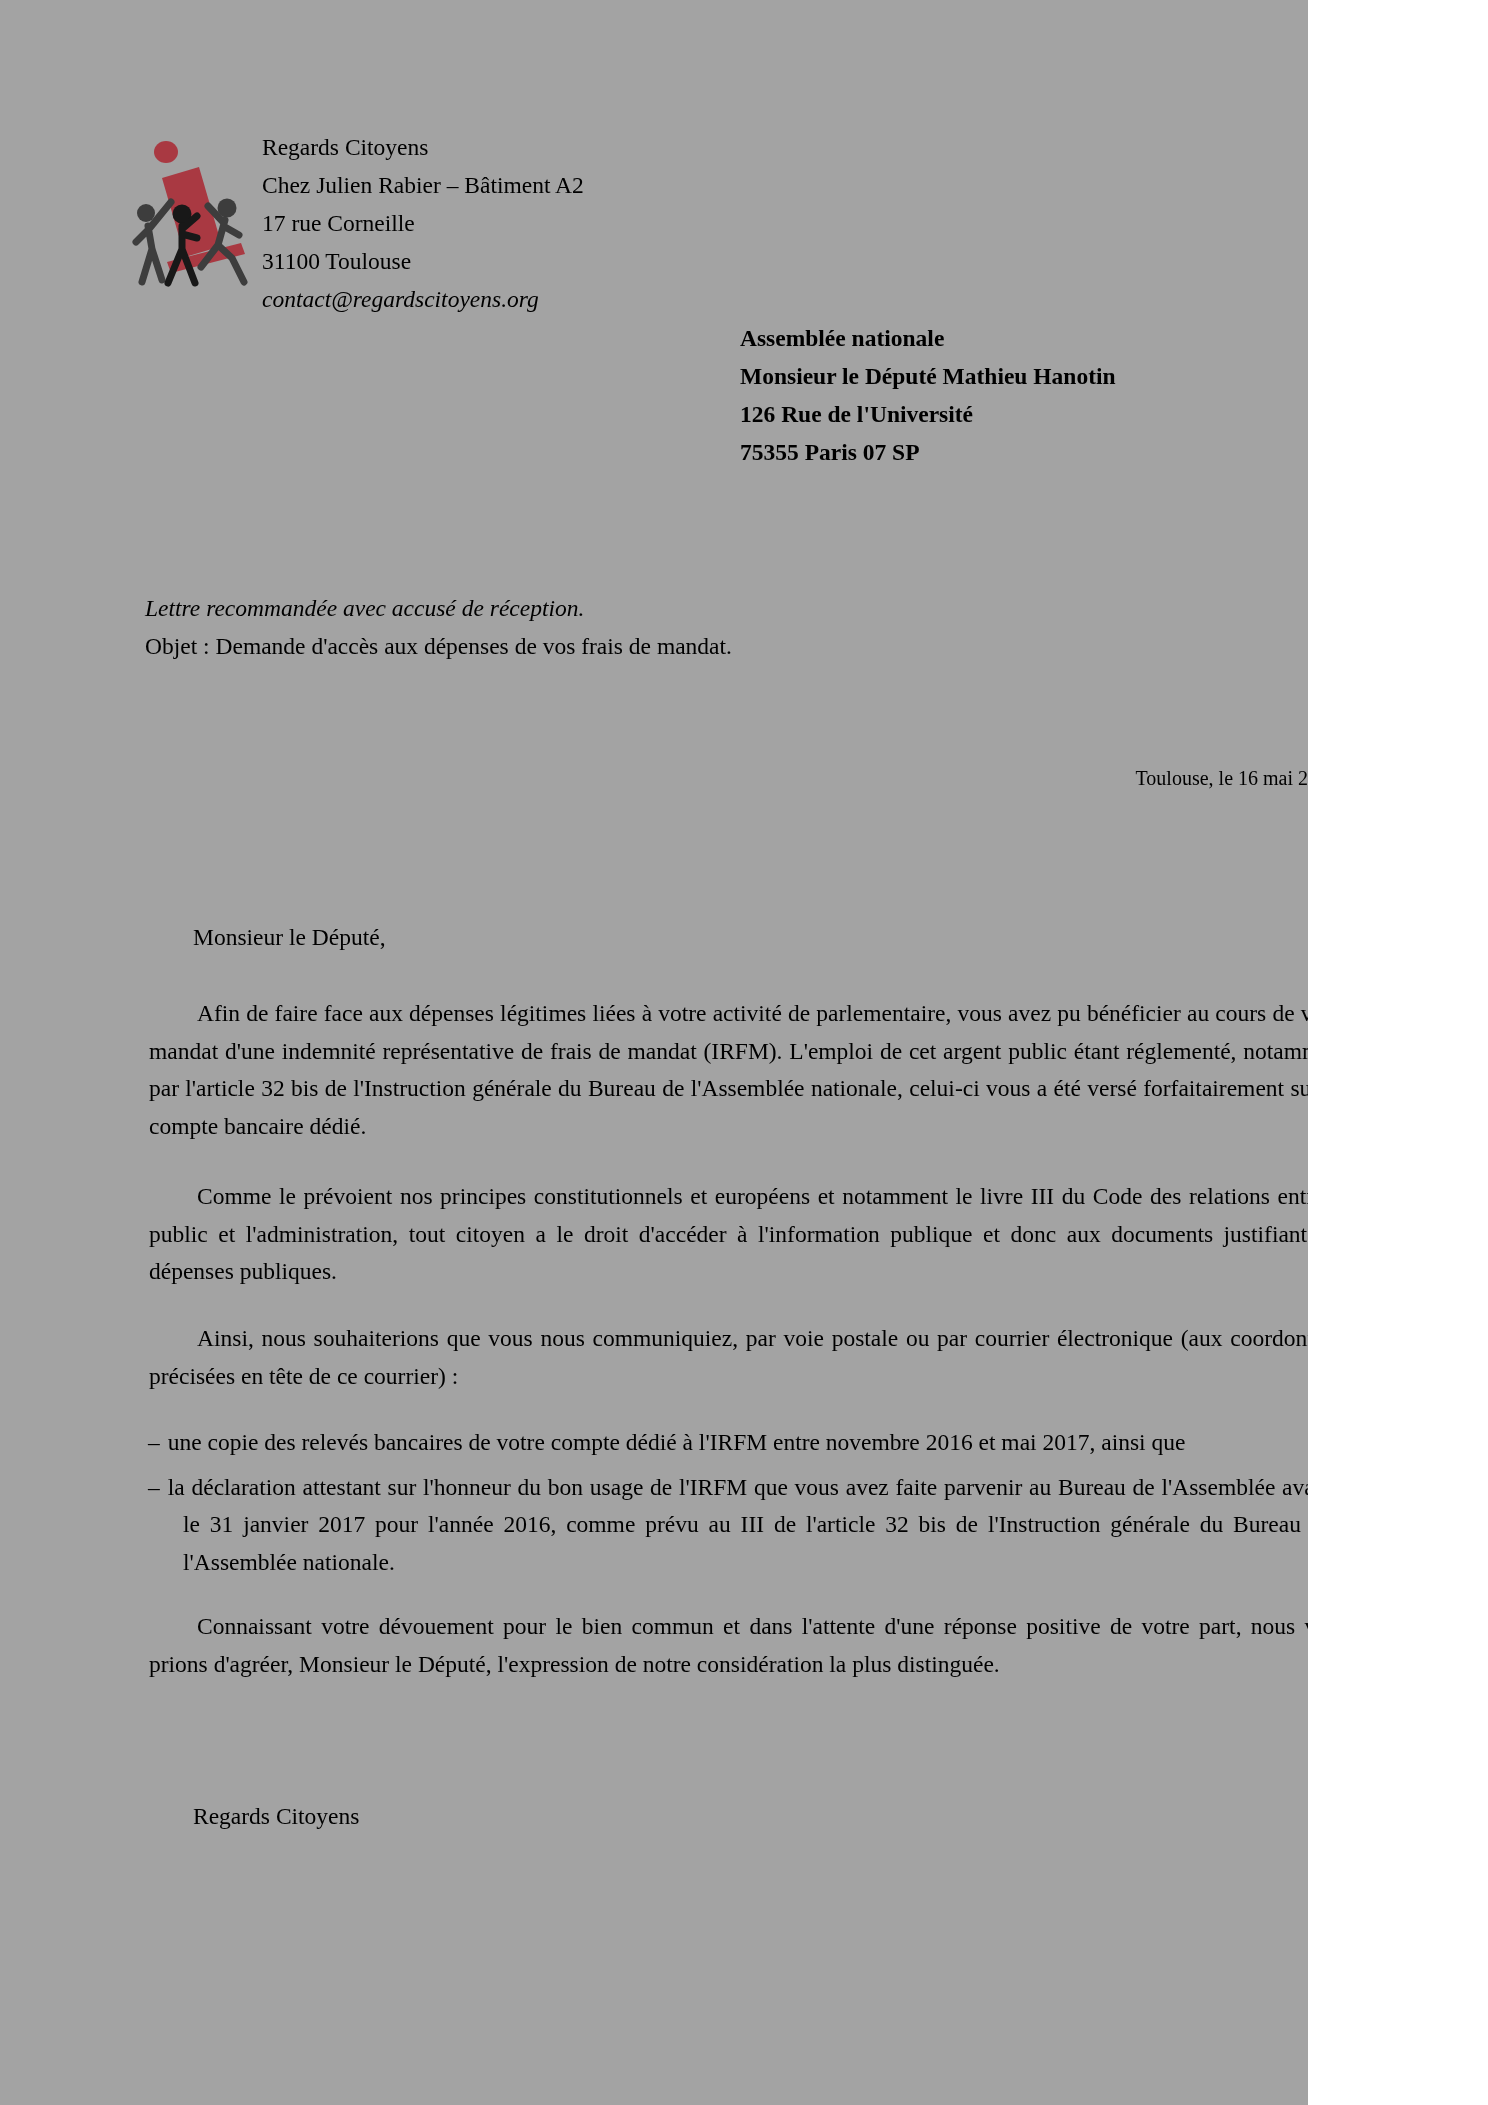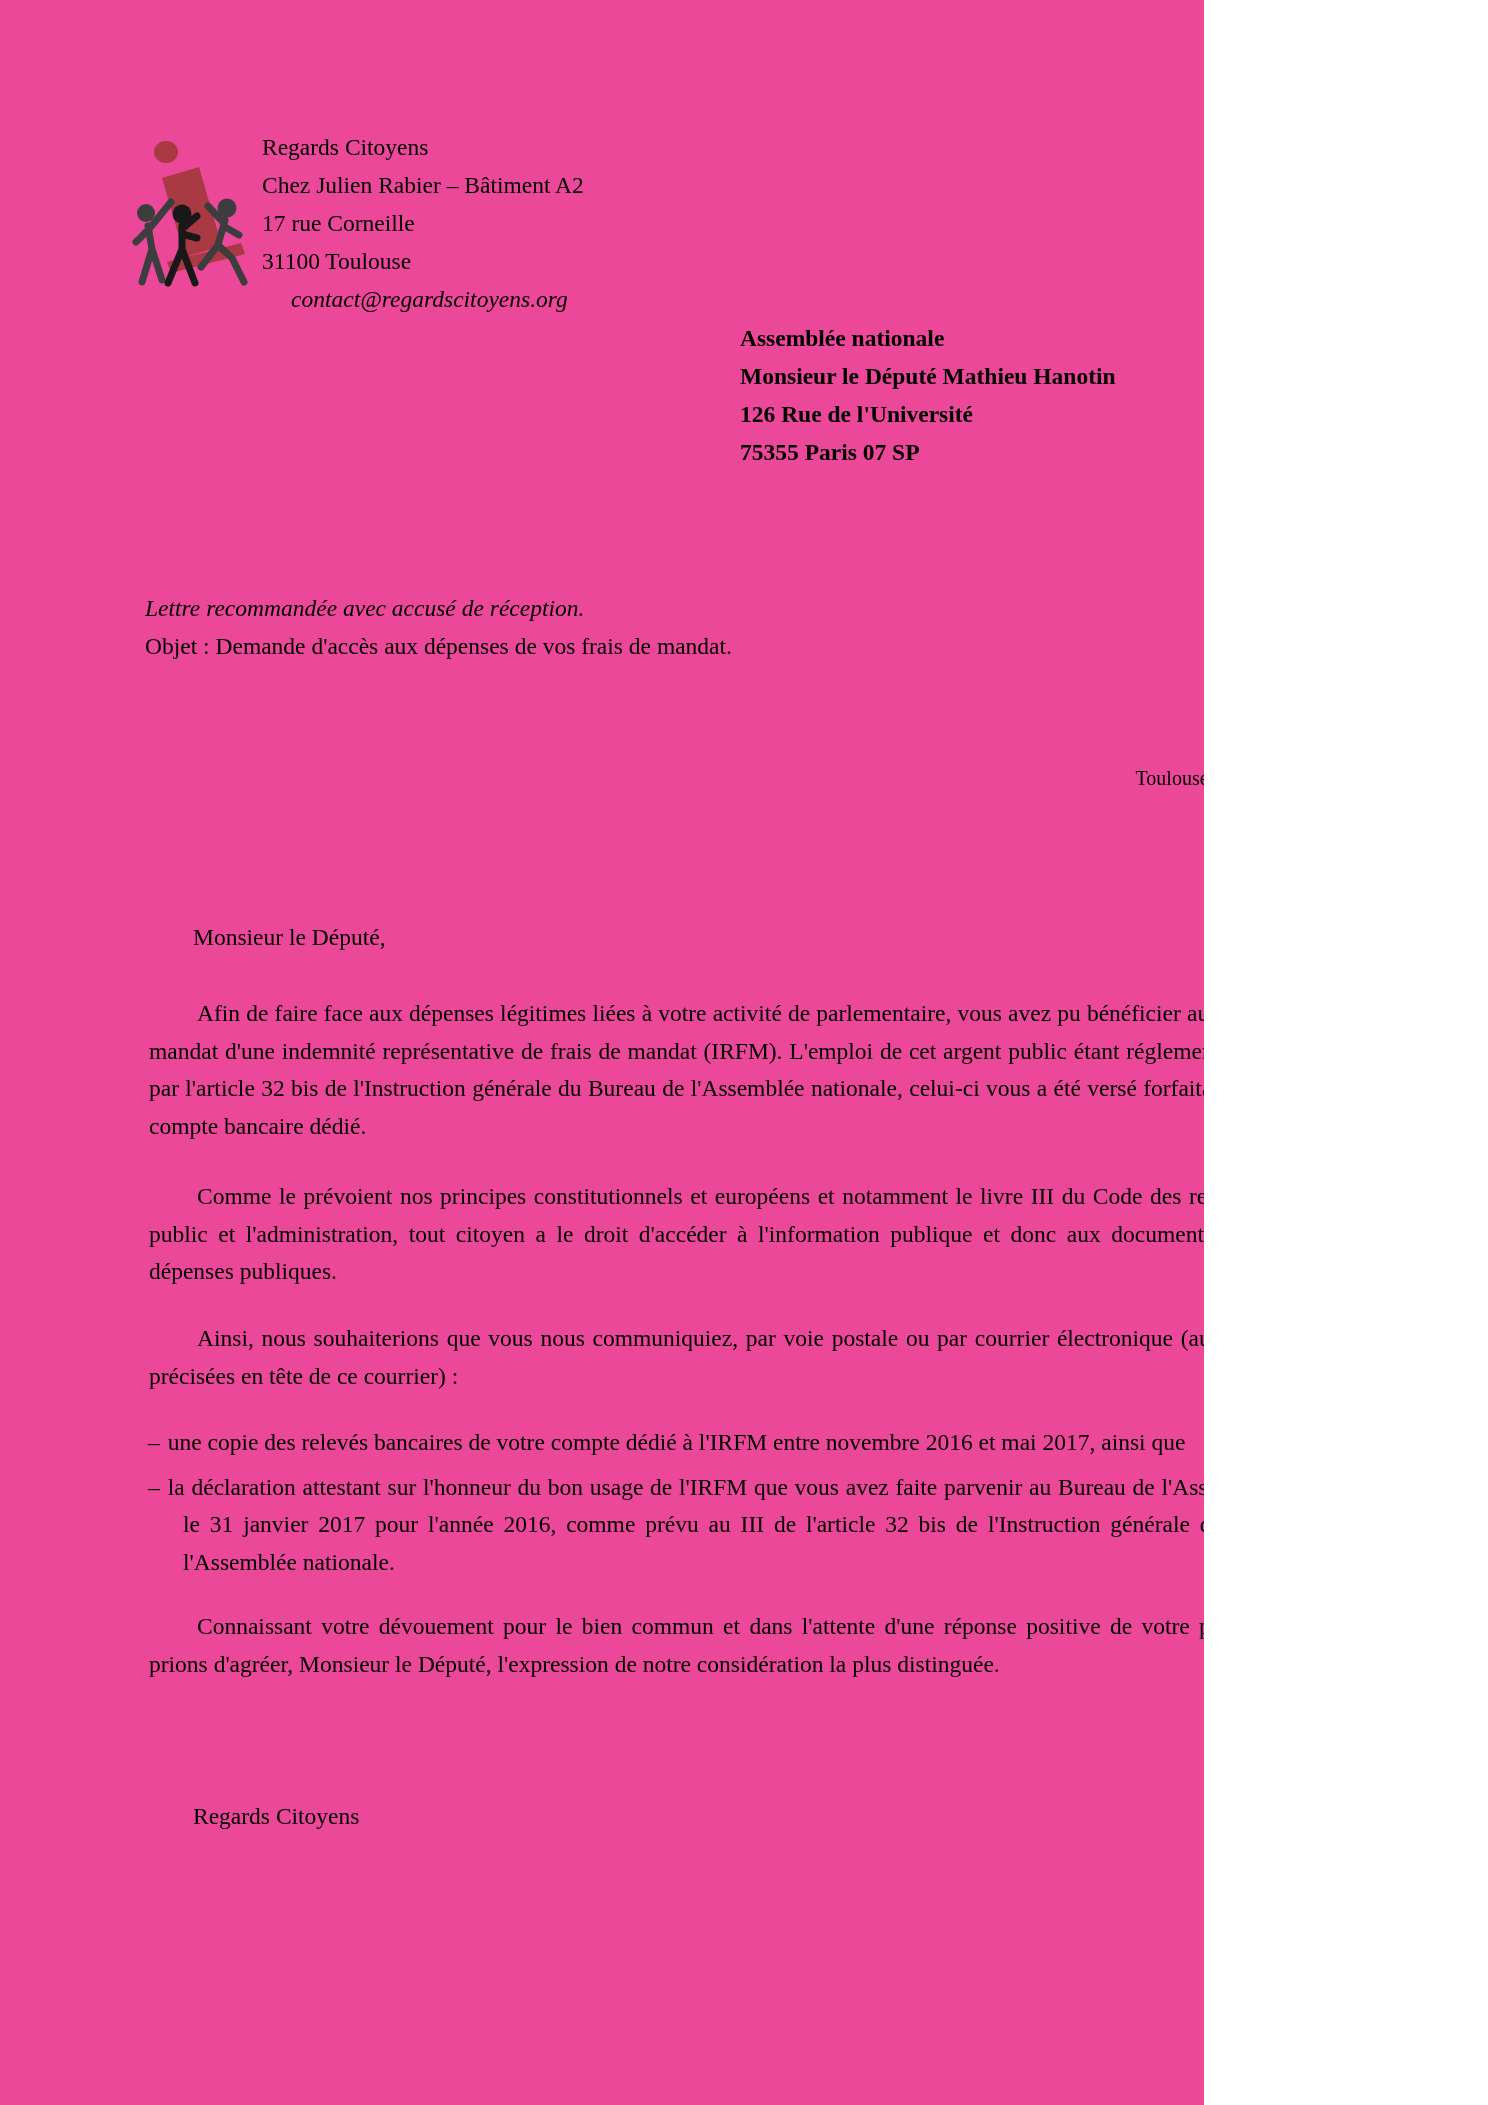--- a/index.html
+++ b/index.html
@@ -1,41 +1,41 @@
 <!DOCTYPE html>
 <html><head>
 <meta charset="utf-8">
 <style>
   html, body { margin: 0; padding: 0; background: #ffffff; }
   .page {
     position: relative;
-    width: 1204px;
+    width: 1308px;
     height: 2105px;
-    background: #ec4899;
+    background: #a3a3a3;
     color: #000000;
     font-family: "Liberation Serif", serif;
     overflow: hidden;
   }
   .page * { box-sizing: border-box; }
 
   .logo {
     position: absolute;
     left: 105px; top: 136px;
     width: 150px; height: 152px;
   }
   .logo svg { display: block; width: 100%; height: 100%; }
 
   .sender {
     position: absolute;
     left: 262px; top: 128px;
     font-size: 23.5px;
     line-height: 38px;
     white-space: nowrap;
   }
-  .sender .email { font-style: italic; margin-left: 29px; }
+  .sender .email { font-style: italic; }
 
   .recipient {
     position: absolute;
     left: 740px; top: 319px;
     font-size: 23.5px;
     line-height: 38px;
     font-weight: bold;
     white-space: nowrap;
   }
 

